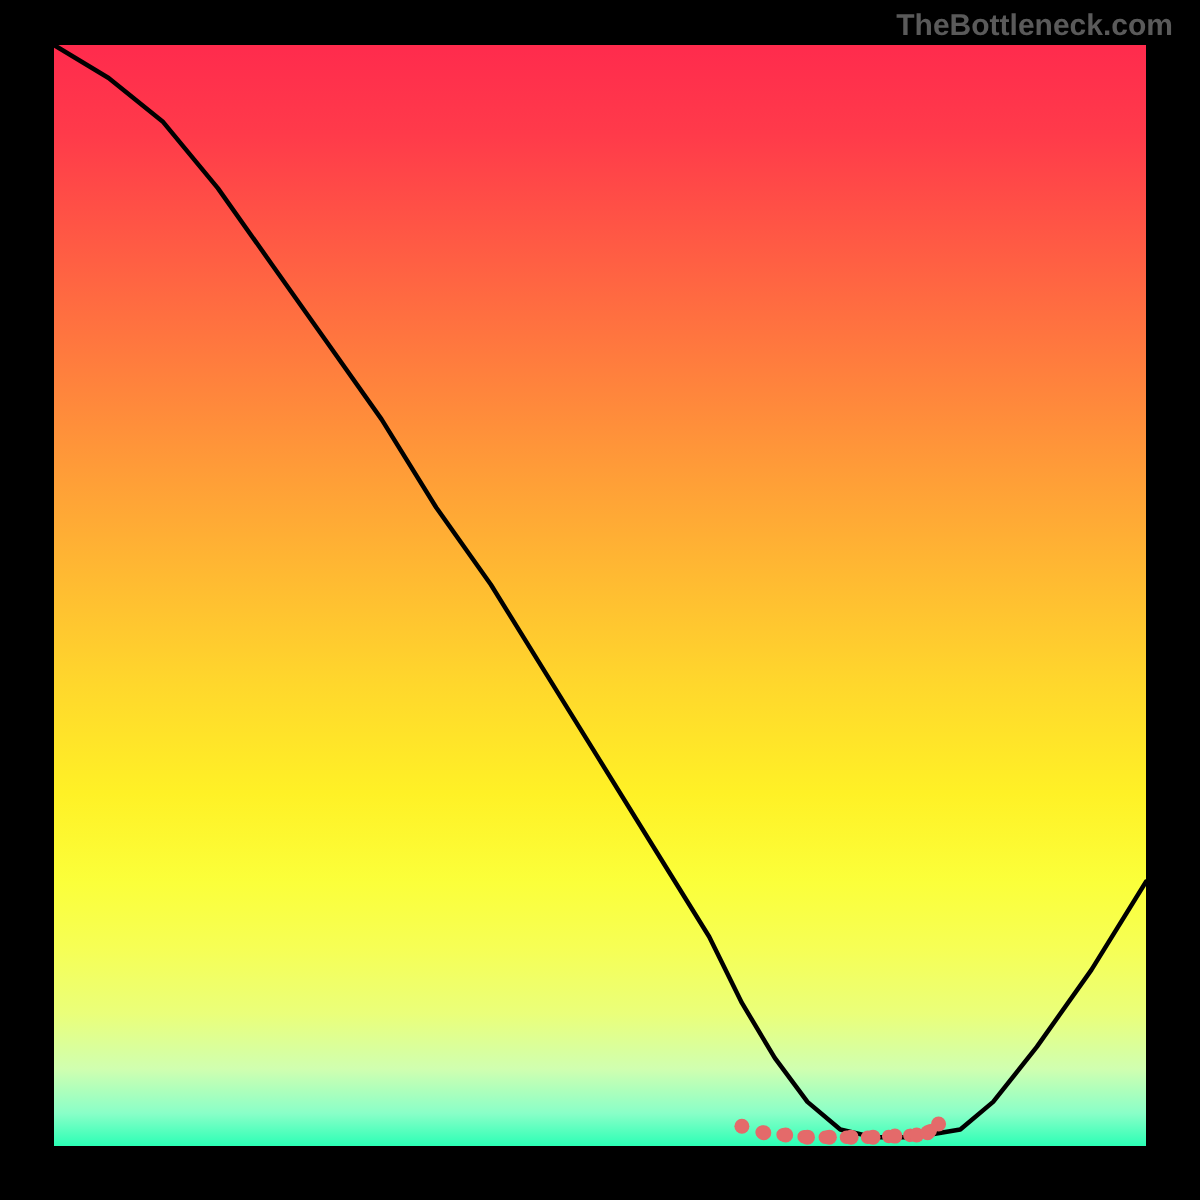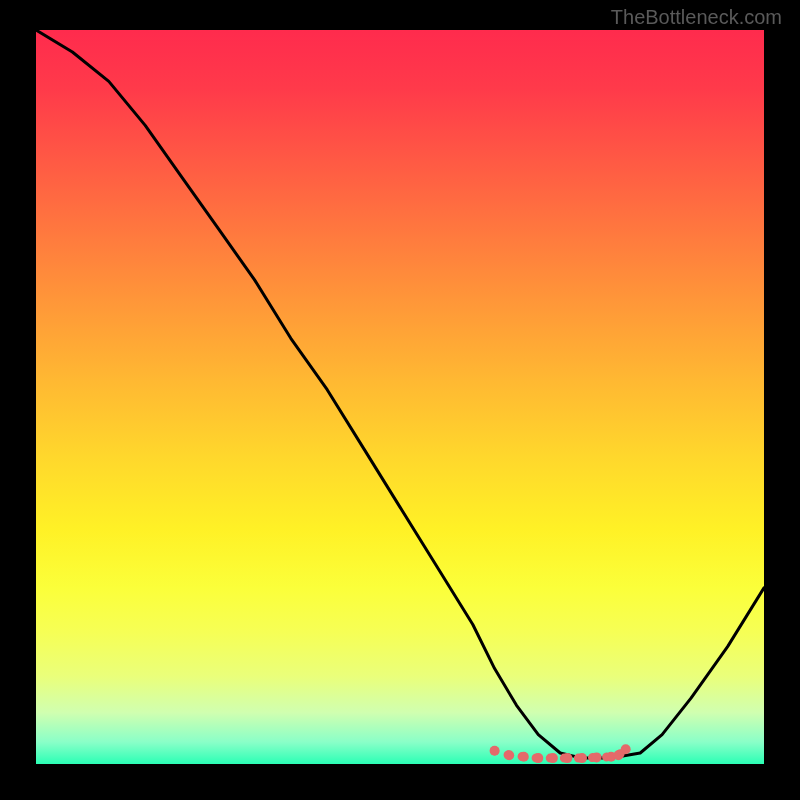--- a/index.html
+++ b/index.html
@@ -10,21 +10,21 @@
     font-family: Arial, sans-serif;
     position: relative;
     overflow: hidden;
   }
   .watermark {
     position: absolute;
     top: 6px;
     right: 18px;
     color: #5a5a5a;
     font-size: 20px;
-    font-weight: 400;
+    font-weight: 700;
     z-index: 10;
   }
   .plot-area {
     position: absolute;
     left: 36px;
     top: 30px;
     width: 728px;
     height: 734px;
     background: linear-gradient(to bottom,
       #ff2b4d 0%,

